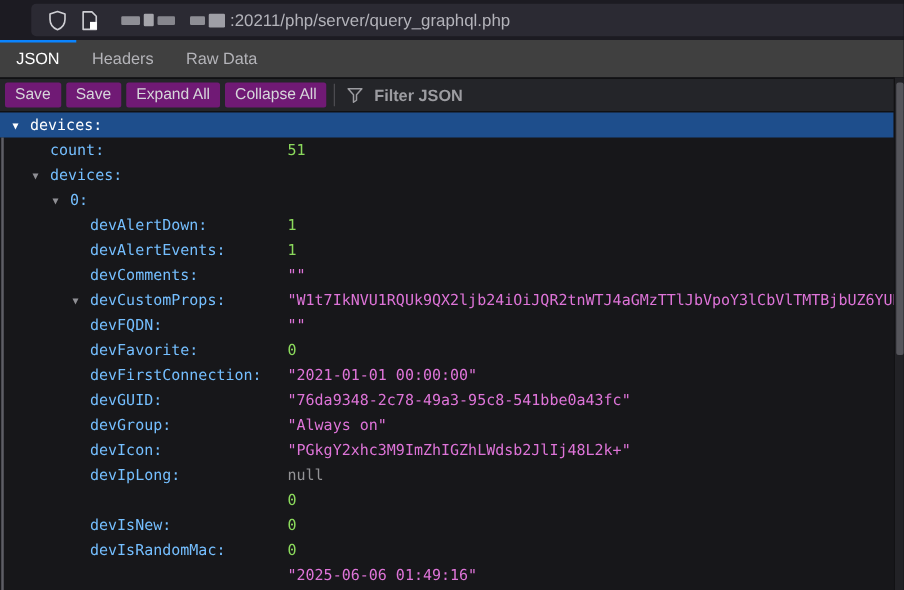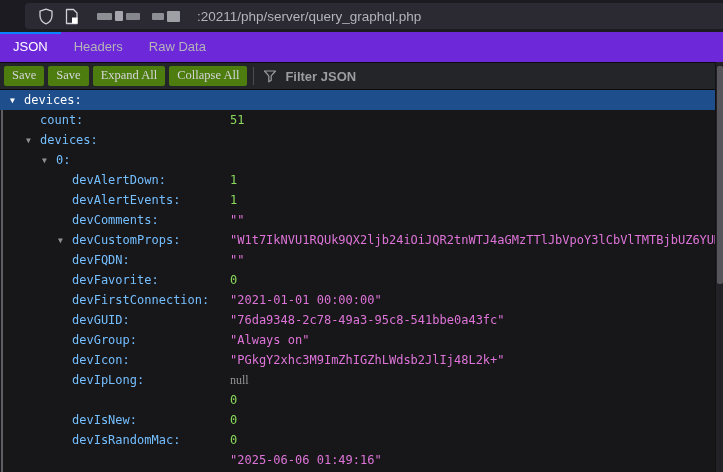--- a/index.html
+++ b/index.html
@@ -20,38 +20,38 @@
   .urlbar svg { flex:0 0 auto; }
   .shield { margin-left:13px; }
   .pageicon { margin-left:10px; }
   .redacted { display:flex; align-items:center; margin-left:18px; height:26px; }
   .redacted i { display:block; border-radius:1px; }
   .rb1 { width:15px; height:7px; background:#8e8e95; margin-right:3px; }
   .rb2 { width:8px;  height:10px; background:#a5a5ab; margin-right:3px; }
   .rb3 { width:14px; height:7px; background:#86868d; margin-right:12px; }
   .rb4 { width:12px; height:7px; background:#8e8e95; margin-right:3px; }
   .rb5 { width:13px; height:11px; background:#9f9fa6; }
-  .url-text { color:#b3b3ba; font-size:13.5px; white-space:nowrap; margin-left:17px; }
-
-  
-  .tabbar { position:absolute; top:32px; left:0; width:723px; height:30px; background:#6d28d9; display:flex; }
+  .url-text { color:#b3b3ba; font-size:13.5px; white-space:nowrap; margin-left:4px; }
+
+  
+  .tabbar { position:absolute; top:32px; left:0; width:723px; height:30px; background:#404040; display:flex; }
   .tab { position:relative; height:30px; line-height:30px; padding:0 13px; font-size:13px; color:#b4b4b9; cursor:default; }
   .tab.active { color:#ffffff; }
   .tab.active::before { content:""; position:absolute; top:0; left:0; right:0; height:2px; background:var(--accent,#0a84ff); }
 
   
   .toolbar {
     position:absolute; top:62px; left:0; width:723px; height:28px;
     background:#242529; border-top:1px solid #0b0b0d; border-bottom:1px solid #0b0b0d;
     display:flex; align-items:center;
   }
   .tbtn {
     margin-left:4px; padding:2px 8px 3px; font-size:12.5px; color:#d6d6da;
-    background:#4d7c0f; border:none; border-radius:2px;
-    font-family:Liberation Serif, serif; line-height:15px;
+    background:#701a75; border:none; border-radius:2px;
+    font-family:Liberation Sans, sans-serif; line-height:15px;
   }
   .sep { width:1px; height:18px; background:#4b4b50; margin:0 7px 0 6px; }
   .funnel { margin:0 6px 0 2px; }
   .filter-input {
     background:transparent; border:none; outline:none; color:#3b82f6;
     font-size:13px; width:200px; font-family:"Liberation Sans", sans-serif;font-weight:bold;
   }
   .filter-input::placeholder { color:#9c9ca1; opacity:1; }
 
   
@@ -61,21 +61,21 @@
   }
   .row { position:relative; height:20px; line-height:20px; white-space:nowrap; overflow:hidden; }
   .row .indent { display:inline-block; height:1px; }
   .row .tw { display:inline-block; width:14px; font-size:8px; color:#8f8f94; vertical-align:1px; }
   .row .key { color:var(--key-color,#75bfff); }
   .row .val { position:absolute; left:230px; top:0; }
   .row.selected { background:var(--selected-bg,#1e4e8c); }
   .row.selected .key, .row.selected .tw { color:#ffffff; }
   .val.number { color:var(--number-color,#8bd95c); }
   .val.string { color:var(--string-color,#de74d8); }
-  .val.null   { color:var(--null-color,#939396);font-family:Liberation Serif, serif; }
+  .val.null   { color:var(--null-color,#939396); }
 
   .guide { position:absolute; left:1px; top:110px; bottom:0; width:2px; background:#5e5e65; z-index:3; }
 
   
   .scrollbar { position:absolute; top:62px; right:0; bottom:0; width:8px; background:#222226; border-left:1px solid #121214; }
   .scrollbar .thumb { position:absolute; top:4px; left:1px; width:6px; height:218px; background:#55555b; border-radius:2px; }
 </style>
 </head>
 <body>
 

